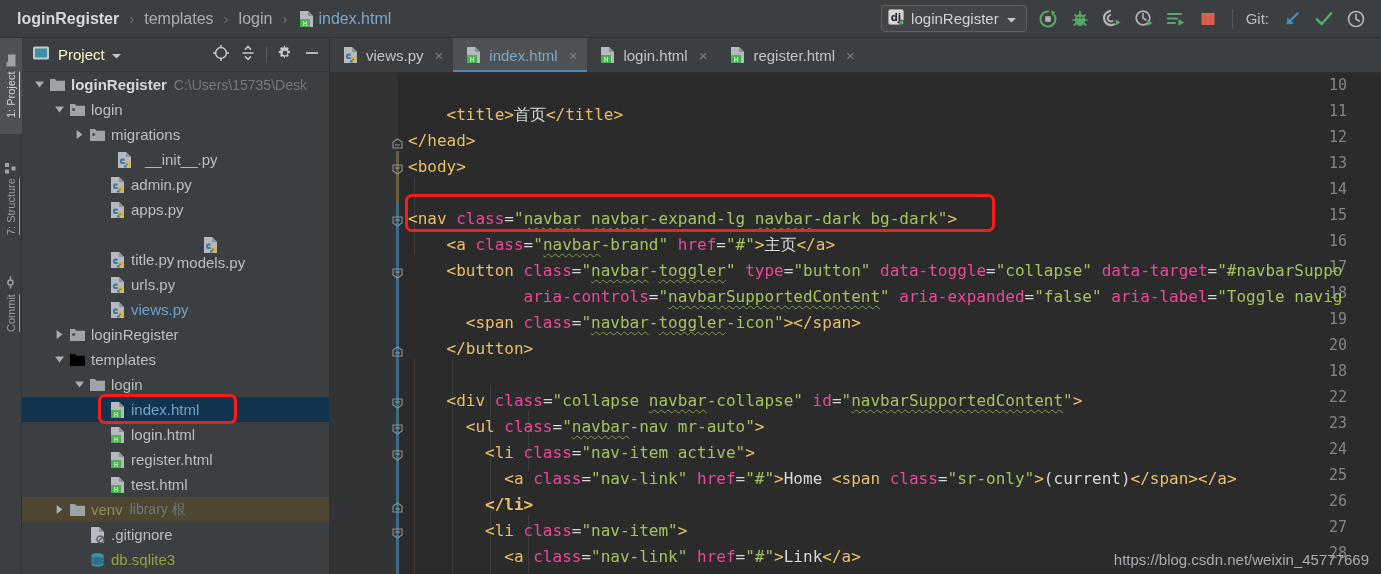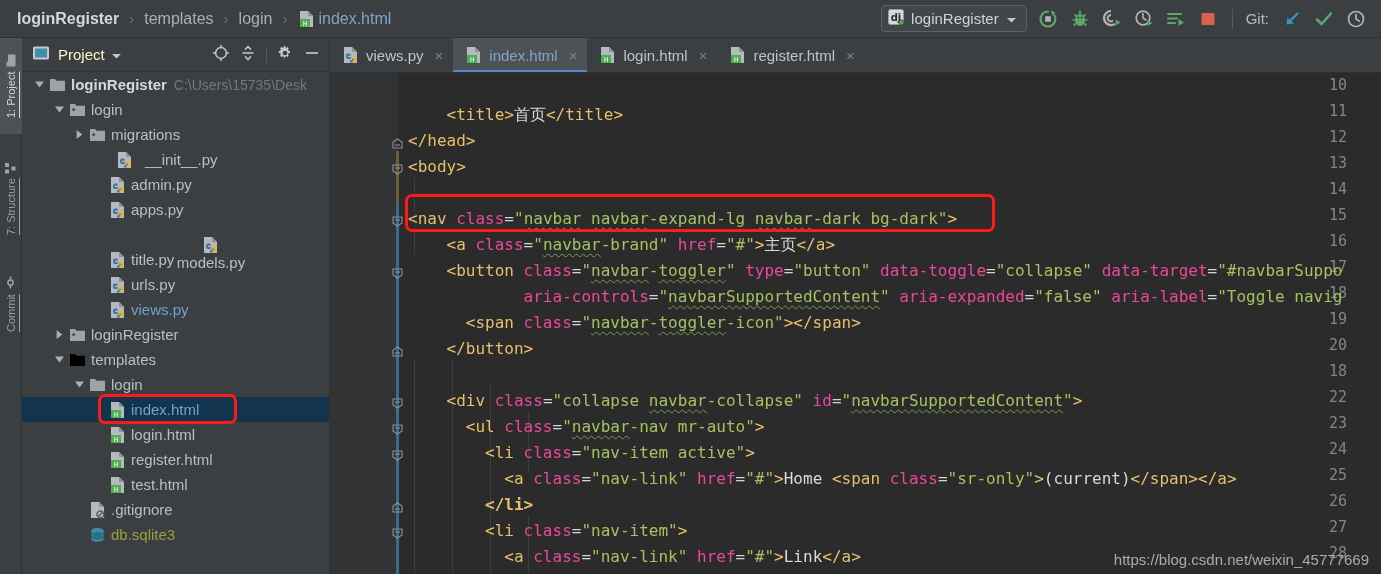--- a/index.html
+++ b/index.html
@@ -529,20 +529,34 @@
           <span class="twist"></span>
           <span style="display: inline-flex; align-items: center; margin-left: 3px;">
             <svg width="17" height="18" viewBox="0 0 17 18">
               <path d="M2 1 h8 l5 5 v11 h-13 z" fill="#b6bac0"></path>
               <path d="M10 1 l5 5 h-5 z" fill="#8d9298"></path>
               <rect x="2" y="9" width="10" height="8" fill="#4caf50"></rect>
               <text x="7" y="16" font-size="7" font-family="DejaVu Sans Mono, monospace" fill="#ffffff" text-anchor="middle">H</text>
             </svg>
           </span>
           <span class="tlabel">test.html</span>
+        </div>
+        <div class="trow venv" style="padding-left: 30px;">
+          <span class="twist">
+            <svg width="9" height="11" viewBox="0 0 9 11">
+              <path d="M1.6 1 L7.4 5.5 L1.6 10 Z" fill="#a9aeb2"></path>
+            </svg>
+          </span>
+          <span style="display: inline-flex; align-items: center; margin-left: 3px;">
+            <svg width="17" height="18" viewBox="0 0 17 18">
+              <path d="M1 3 h5 l1.4 1.8 h8.6 v10.2 h-15 z" fill="#9fa3a7"></path>
+            </svg>
+          </span>
+          <span class="tlabel c-olivedim">venv</span>
+          <span class="tsub">library 根</span>
         </div>
         <div class="trow" style="padding-left: 50px;">
           <span class="twist"></span>
           <span style="display: inline-flex; align-items: center; margin-left: 3px;">
             <svg width="17" height="18" viewBox="0 0 17 18">
               <path d="M2 1 h8 l5 5 v11 h-13 z" fill="#b6bac0"></path>
               <path d="M10 1 l5 5 h-5 z" fill="#8d9298"></path>
               <circle cx="11.4" cy="13.4" r="3.4" fill="none" stroke="#5d6165" stroke-width="1.5"></circle>
               <path d="M9.1 15.7 L13.7 11.1" stroke="#5d6165" stroke-width="1.5"></path>
             </svg>

